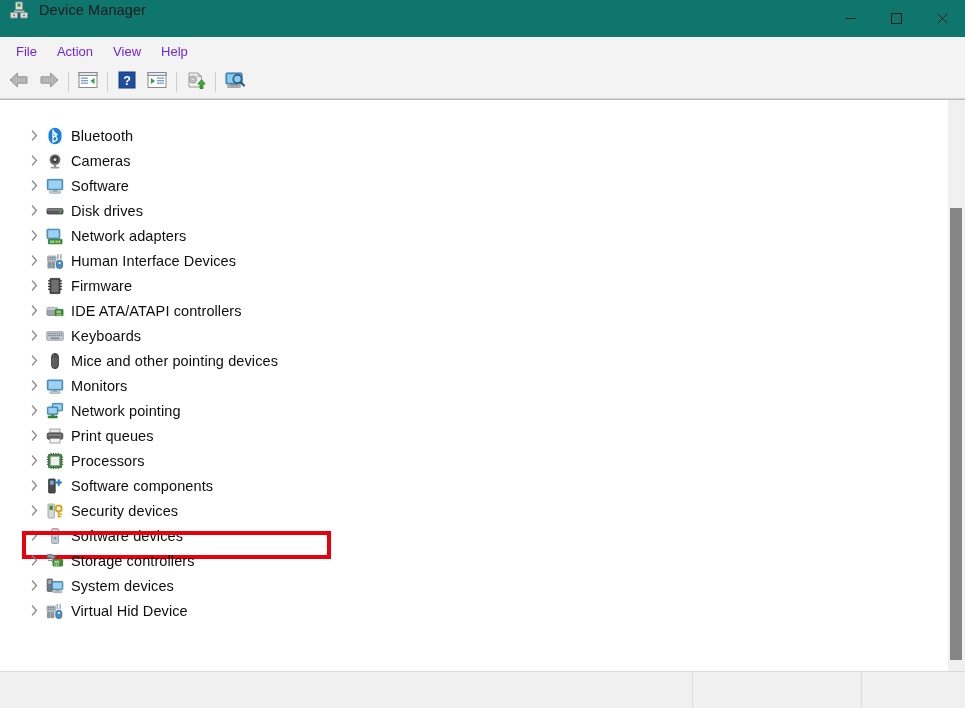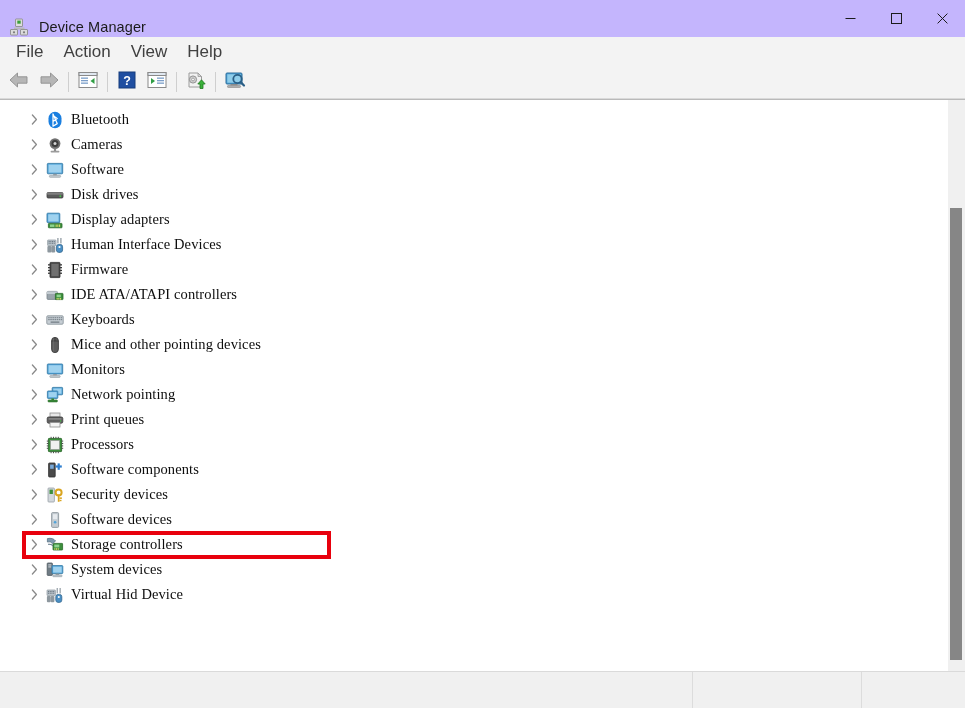--- a/index.html
+++ b/index.html
@@ -21,23 +21,23 @@
     display: flex;
     flex-direction: column;
     background: #f3f3f3;
     position: relative;
   }
 
   
   .titlebar {
     height: 37px;
     min-height: 37px;
-    background: #c4b5fd;
-    display: flex;
-    align-items: flex-end;
+    background: #0f766e;
+    display: flex;
+    align-items: flex-start;
     position: relative;
   }
   .title-left {
     display: flex;
     align-items: center;
     padding-left: 9px;
     gap: 10px;
   }
   .app-icon {
     width: 20px;
@@ -73,22 +73,22 @@
   
   .menubar {
     height: 29px;
     min-height: 29px;
     background: #f3f3f3;
     display: flex;
     align-items: center;
     padding-left: 6px;
   }
   .menu-item {
-    font-size: 17px;
-    color: #404040;
+    font-size: 13px;
+    color: #6d28d9;
     padding: 3px 10px;
     white-space: nowrap;
   }
 
   
   .toolbar {
     height: 32px;
     min-height: 32px;
     background: #f3f3f3;
     display: flex;
@@ -116,23 +116,22 @@
     flex: 1;
     background: #ffffff;
     border-top: 1px solid #b9b9b9;
     position: relative;
     overflow: hidden;
     display: flex;
   }
   .tree {
     flex: 1;
     position: relative;
-    padding-top: 0px;
+    padding-top: 16px;
     overflow: hidden;
-    font-family: Liberation Serif, serif;
   }
   .tree-row {
     height: 25px;
     display: flex;
     align-items: center;
     position: relative;
     padding-left: 27px;
   }
   .tree-row.partial {
     height: 7px;
@@ -398,21 +397,21 @@
           </span>
           <span class="dev-icon"><svg width="18" height="18" viewBox="0 0 18 18">
               <rect x="1" y="2.2" width="12.8" height="9.4" rx="0.7" fill="#4fa3d9" stroke="#3a7ea8" stroke-width="0.9"></rect>
               <rect x="2.2" y="3.3" width="10.4" height="7.2" fill="#9fd2ef"></rect>
               <rect x="2.4" y="12.4" width="13.6" height="4.4" rx="0.5" fill="#3c8f3c" stroke="#2a6a2a" stroke-width="0.8"></rect>
               <rect x="4" y="13.5" width="4.4" height="2.4" fill="#8fd38f"></rect>
               <rect x="9.6" y="13.5" width="1.1" height="2.4" fill="#d8d86a"></rect>
               <rect x="11.3" y="13.5" width="1.1" height="2.4" fill="#d8d86a"></rect>
               <rect x="13" y="13.5" width="1.1" height="2.4" fill="#d8d86a"></rect>
             </svg></span>
-          <span class="dev-label">Display adapters</span>
+          <span class="dev-label">Network adapters</span>
         </div>
         <div class="tree-row">
           <span class="chev">
             <svg width="7" height="11" viewBox="0 0 7 11">
               <path d="M1.4 1 L5.4 5.5 L1.4 10" fill="none" stroke="#8a8a8a" stroke-width="1.3" stroke-linecap="round" stroke-linejoin="round"></path>
             </svg>
           </span>
           <span class="dev-icon"><svg width="18" height="18" viewBox="0 0 18 18">
               <rect x="1.6" y="4" width="8.4" height="5.6" rx="0.6" fill="#b9c3cb" stroke="#8d979e" stroke-width="0.7"></rect>
               <g fill="#6f7b84">

